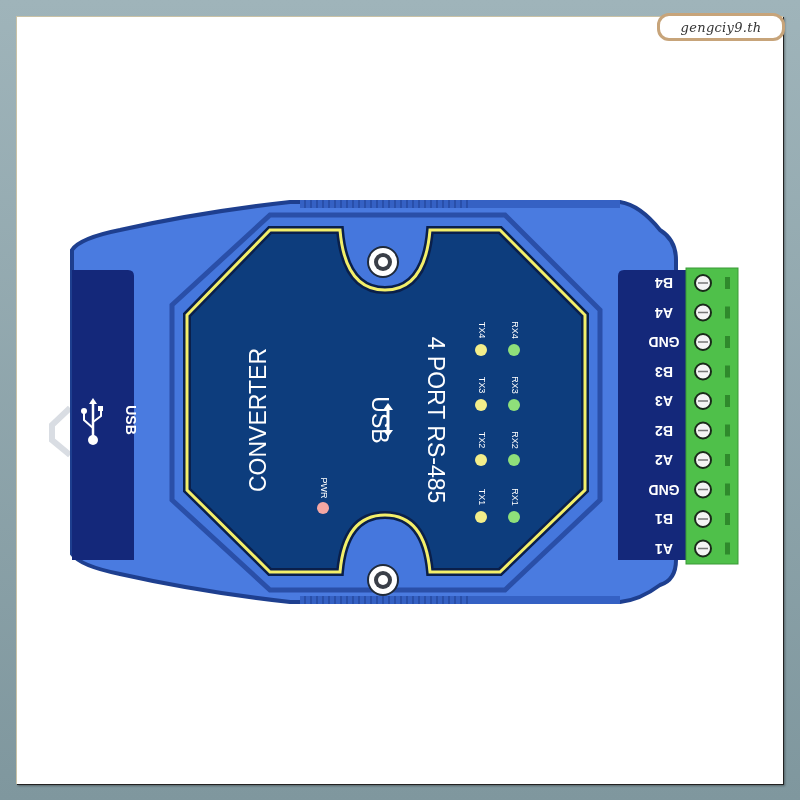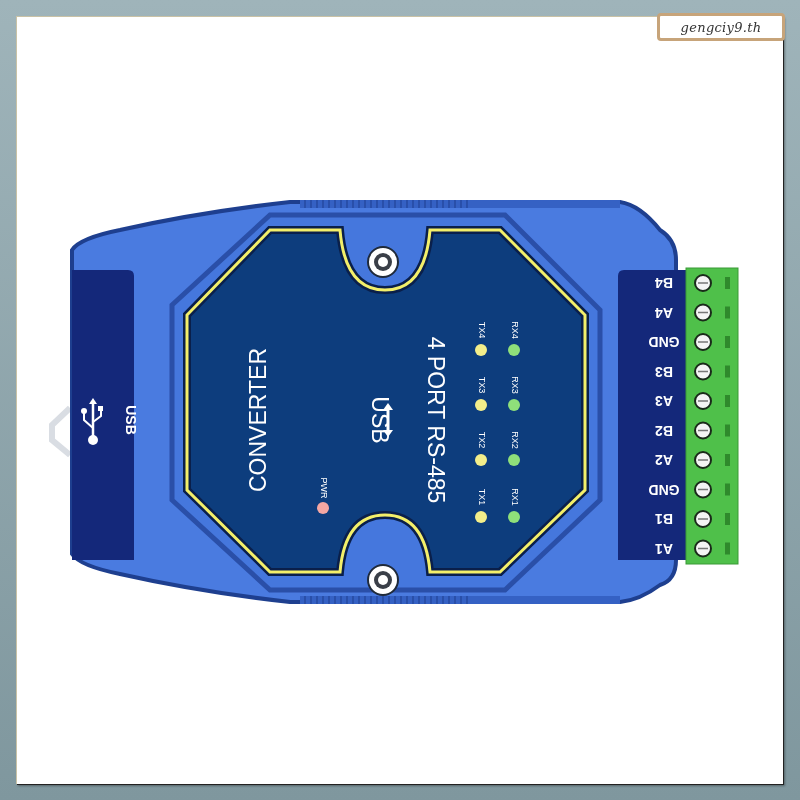--- a/index.html
+++ b/index.html
@@ -15,21 +15,21 @@
     }
     .sheet {
       position: absolute; left: 16px; top: 16px; width: 766px; height: 211px;
       background: #ffffff;
       border-top: 1px solid #c9c2a6;
       border-left: 1px solid #c9c2a6;
       box-shadow: 1px 1px 0 #222, 2px 2px 2px rgba(0,0,0,0.35);
     }
     .watermark {
       position: absolute; left: 657px; top: 13px; width: 128px; height: 28px;
-      border: 3px solid #c7a47a; border-radius: 4px; background: #ffffff;
+      border: 3px solid #c7a47a; border-radius: 12px; background: #ffffff;
       display: flex; align-items: center; justify-content: center;
       box-sizing: border-box;
     }
     .watermark span {
       font-family: "DejaVu Serif", serif; font-style: italic;
       font-size: 13px; color: #333; letter-spacing: 0.3px;
     }
     svg.device { position: absolute; left: 0; top: 0; }
     .svg-text { font-family: "Liberation Sans", sans-serif; }
   </style>

